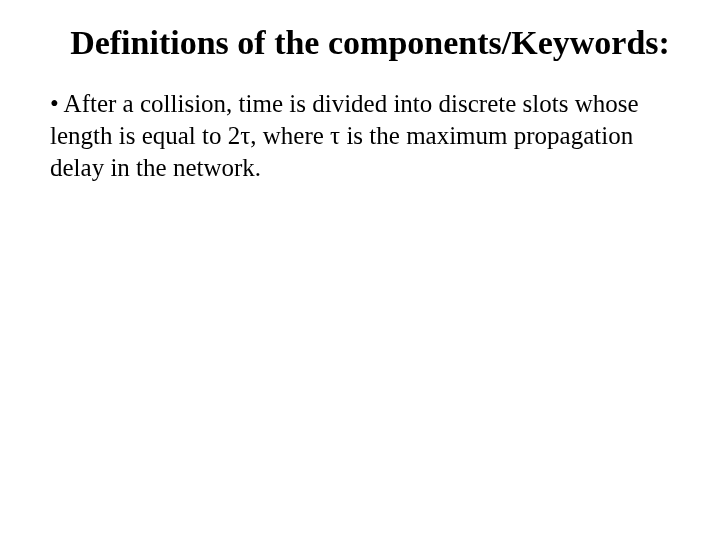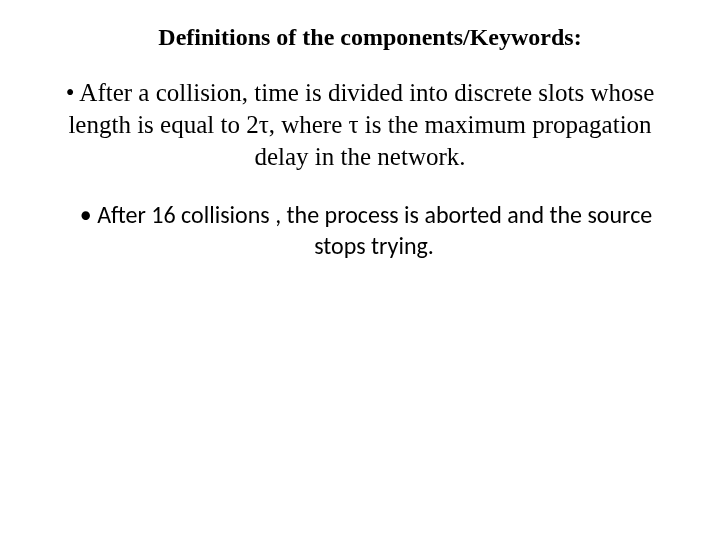--- a/index.html
+++ b/index.html
@@ -10,41 +10,39 @@
     background: #ffffff;
     font-family: "Times New Roman", Times, serif;
     color: #000;
     overflow: hidden;
   }
   .slide {
     padding: 20px 50px 20px 50px;
     box-sizing: border-box;
   }
   .title {
-    font-size: 24px;
+    font-size: 34px;
     font-weight: bold;
     text-align: center;
     margin: 4px 0 26px 0;
     padding-left: 20px;
   }
   .bullet {
     font-size: 25px;
     line-height: 1.28;
     margin-bottom: 26px;
-    text-align: center;
   }
   .bullet3 {
     font-family: Calibri, Arial, sans-serif;
     font-size: 24px;
     line-height: 1.3;
     padding-left: 28px;
     text-indent: -16px;
     margin-bottom: 0;
   }
 </style>
 </head>
 <body>
 
 <div class="slide">
   <div class="title">Definitions of the components/Keywords:</div>
   <div class="bullet">• After a collision, time is divided into discrete slots whose length is equal to 2τ,  where τ is the maximum propagation delay in the network.</div>
-  <div class="bullet bullet3">• After 16 collisions , the process is aborted and the source stops trying.</div>
 </div>
 
 </body></html>

